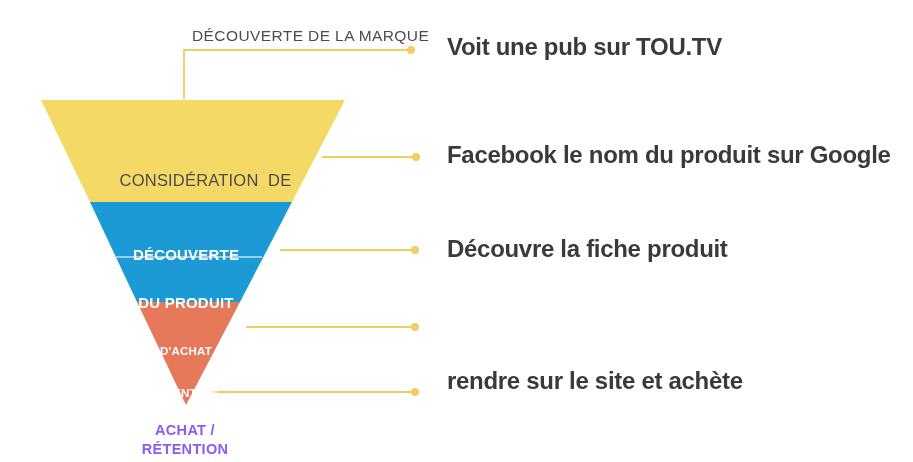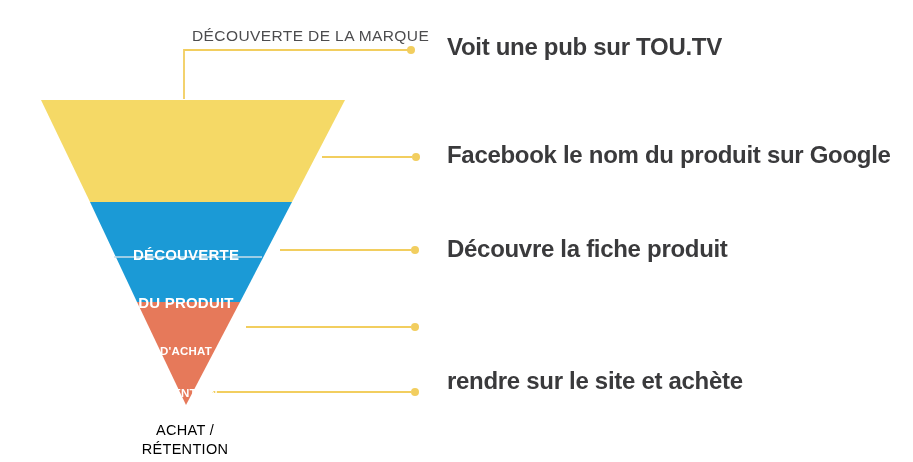--- a/index.html
+++ b/index.html
@@ -52,23 +52,24 @@
   }
   .stage-orange {
     left: 96px; top: 316px; width: 180px;
     font-size: 11.5px; line-height: 14px;
     font-weight: bold; color: #ffffff;
     letter-spacing: 0.2px;
   }
   .bottom-label {
     left: 95px; top: 421px; width: 180px;
     font-size: 14.5px; line-height: 18.5px;
-    color: #000000;
+    color: #8b5cf6;
     text-align: center;
     letter-spacing: 0.3px;
+    font-weight: bold;
   }
   .annotation {
     left: 447px;
     font-size: 24px;
     line-height: 25px;
     font-weight: bold;
     color: #3A3A3C;
     letter-spacing: -0.3px;
     white-space: nowrap;
     text-align: center;
@@ -104,20 +105,21 @@
     <line x1="246" y1="327" x2="411" y2="327" stroke-width="1.8" stroke="#F2CE5F"></line>
     <circle cx="415" cy="327" r="4" fill="#F2CE5F"></circle>
 
     <line x1="212" y1="392" x2="411" y2="392" stroke-width="1.8" stroke="#F2CE5F"></line>
     <circle cx="415" cy="392" r="4" fill="#F2CE5F"></circle>
   </svg>
 
   <div class="abs top-label">DÉCOUVERTE DE LA MARQUE</div>
 
   <div class="abs stage-label stage-yellow">
+    <div>CONSIDÉRATION  DE</div>
   </div>
 
   <div class="abs stage-label stage-blue-main">
     <div>DÉCOUVERTE</div>
     <div>DU PRODUIT</div>
   </div>
 
 
   <div class="abs stage-label stage-orange">
     <div>D'ACHAT</div>

